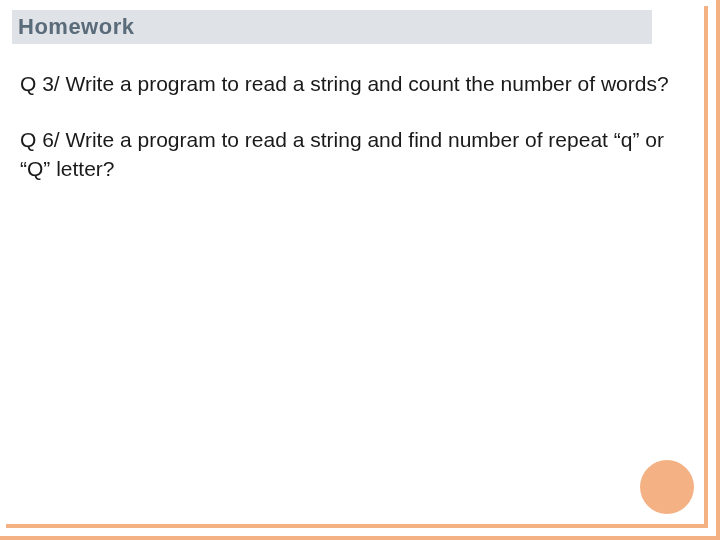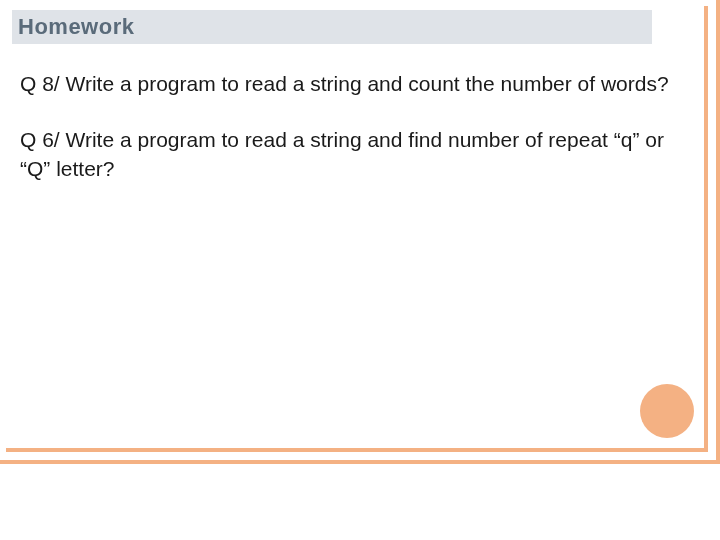--- a/index.html
+++ b/index.html
@@ -6,21 +6,21 @@
   body {
     width: 720px;
     height: 540px;
     background: #ffffff;
     font-family: Arial, Helvetica, sans-serif;
     position: relative;
     overflow: hidden;
   }
   .slide {
     width: 720px;
-    height: 464px;
+    height: 540px;
     position: relative;
     background: #ffffff;
   }
   .border-outer {
     position: absolute;
     top: 0;
     left: 0;
     right: 0;
     bottom: 0;
     border-right: 4px solid #f4b183;
@@ -79,18 +79,18 @@
 
 <div class="slide">
   <div class="border-outer"></div>
   <div class="border-inner"></div>
 
   <div class="title-bar">
     <span class="title-text">Homework</span>
   </div>
 
   <div class="content">
-    <p class="question">Q 8/ Write a program to read a string and count the number of words?</p>
+    <p class="question">Q 3/ Write a program to read a string and count the number of words?</p>
     <p class="question">Q 6/ Write a program to read a string and find number of repeat “q” or “Q” letter?</p>
   </div>
 
   <div class="circle"></div>
 </div>
 
 </body></html>

